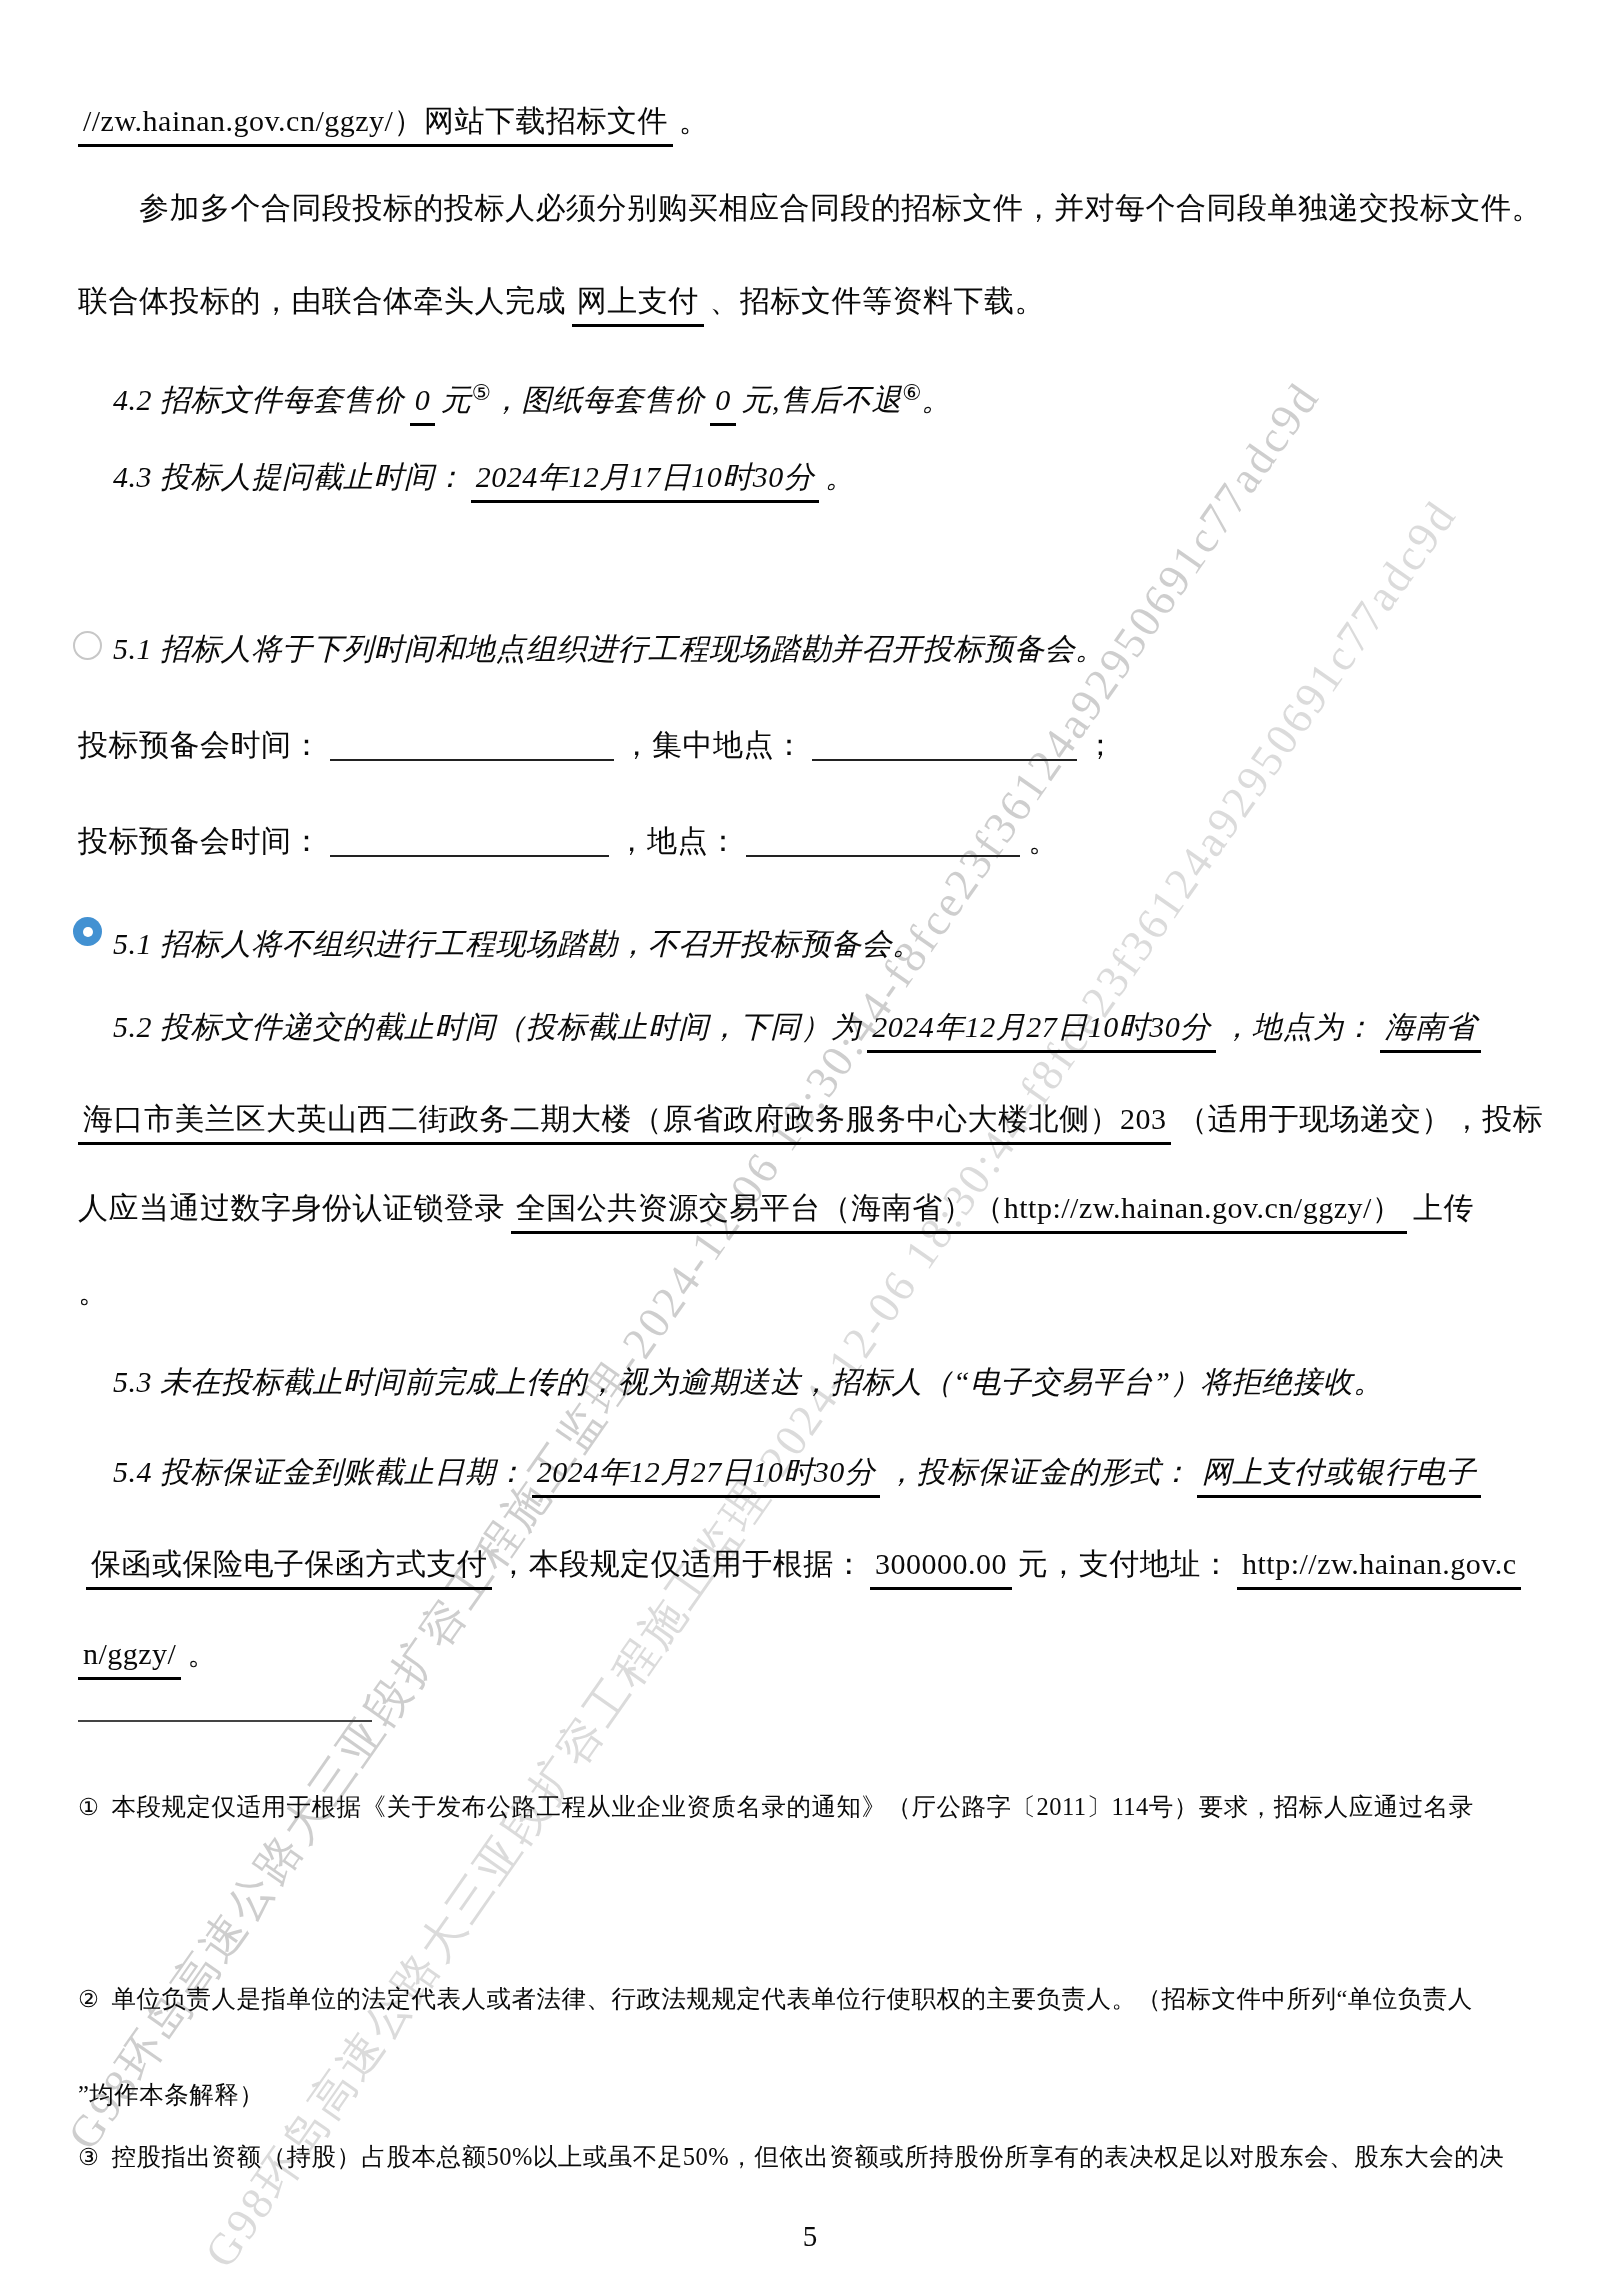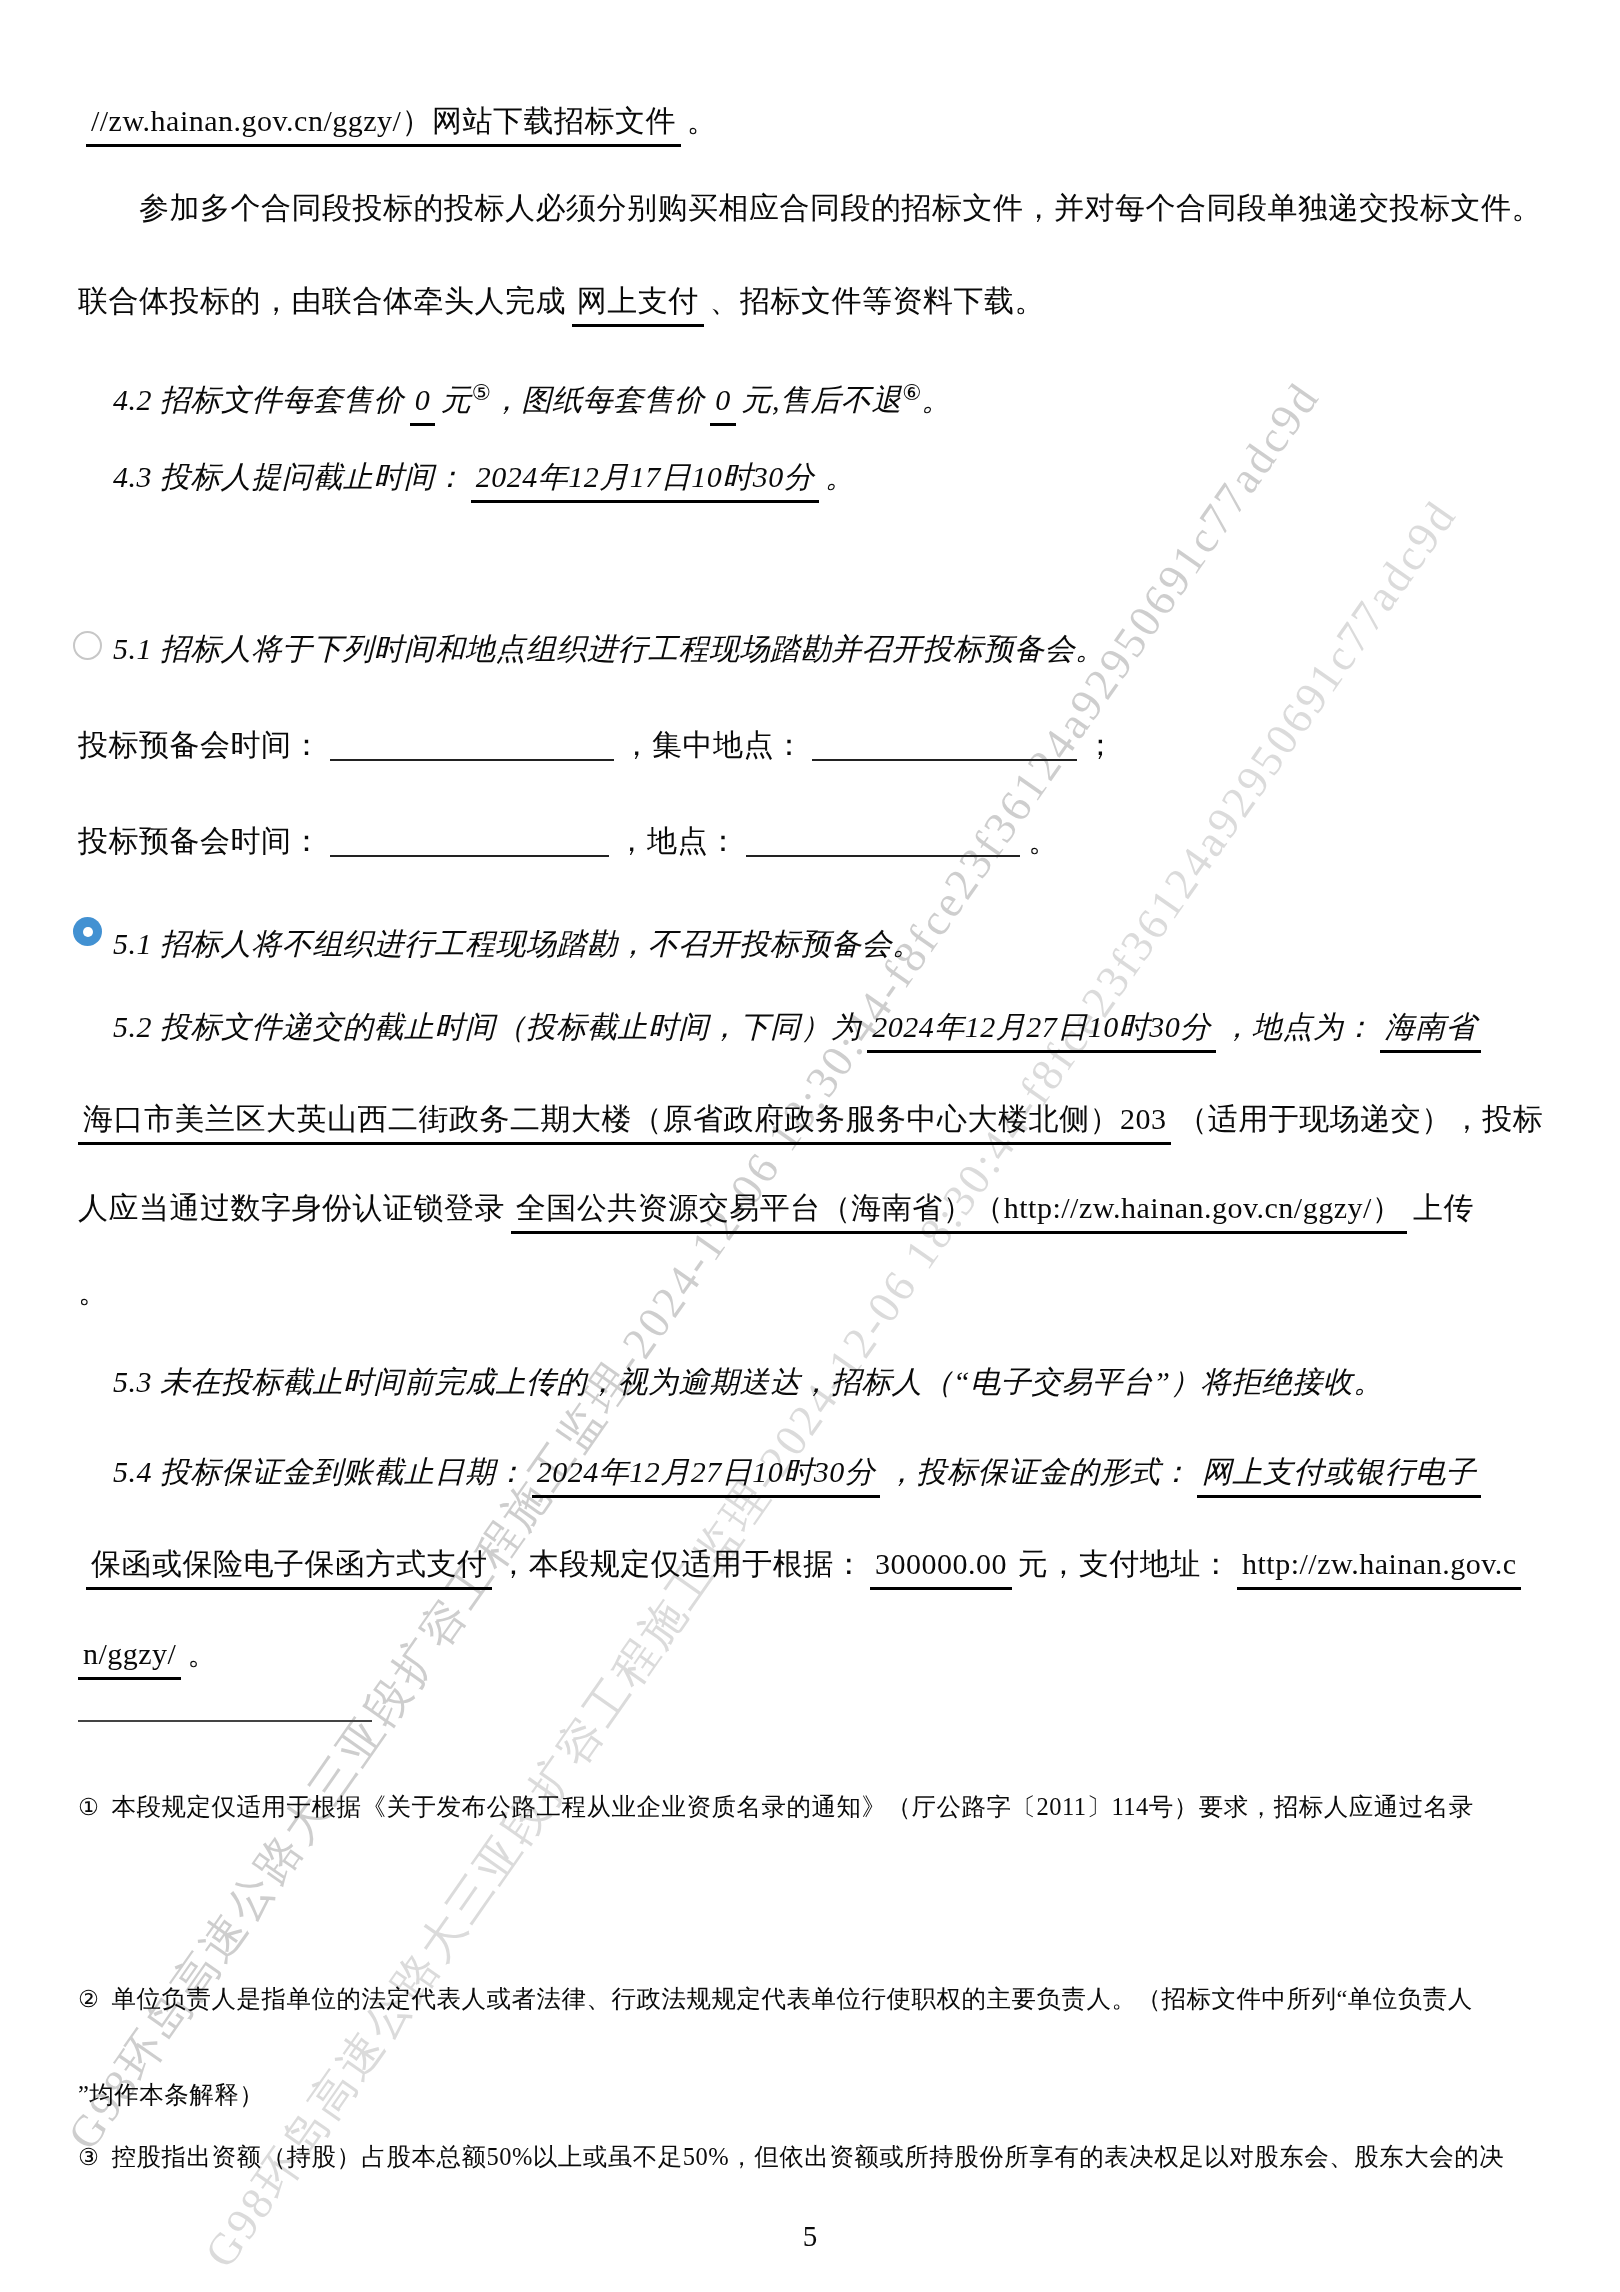--- a/index.html
+++ b/index.html
@@ -109,21 +109,21 @@
 </style>
 </head>
 <body>
 
 <div class="page">
 
   <div class="wm" style="left:54px;top:2127px;">G98环岛高速公路大三亚段扩容工程施工监理-2024-12-06 18:30:44-f8fce23f36124a92950691c77adc9d</div>
   <div class="wm wm2" style="left:191px;top:2245px;">G98环岛高速公路大三亚段扩容工程施工监理-2024-12-06 18:30:44-f8fce23f36124a92950691c77adc9d</div>
 
   <div class="line" style="top:101px;">
-    <span class="uv" style="margin-left:8px;">//zw.hainan.gov.cn/ggzy/）网站下载招标文件</span><span>。</span>
+    <span class="uv" style="margin-left:0;">//zw.hainan.gov.cn/ggzy/）网站下载招标文件</span><span>。</span>
   </div>
 
   <div class="line" style="top:281px;">
     <span>联合体投标的，由联合体牵头人完成</span><span class="uv">网上支付</span><span>、招标文件等资料下载。</span>
   </div>
   <div class="line pind" style="top:188px;">参加多个合同段投标的投标人必须分别购买相应合同段的招标文件，并对每个合同段单独递交投标文件。</div>
 
   <div class="line ind" style="top:373px;">
     <span>4.2 招标文件每套售价</span><span class="uv">0</span><span>元</span><span class="sup">⑤</span><span>，图纸每套售价</span><span class="uv">0</span><span>元,售后不退</span><span class="sup">⑥</span><span>。</span>
   </div>

